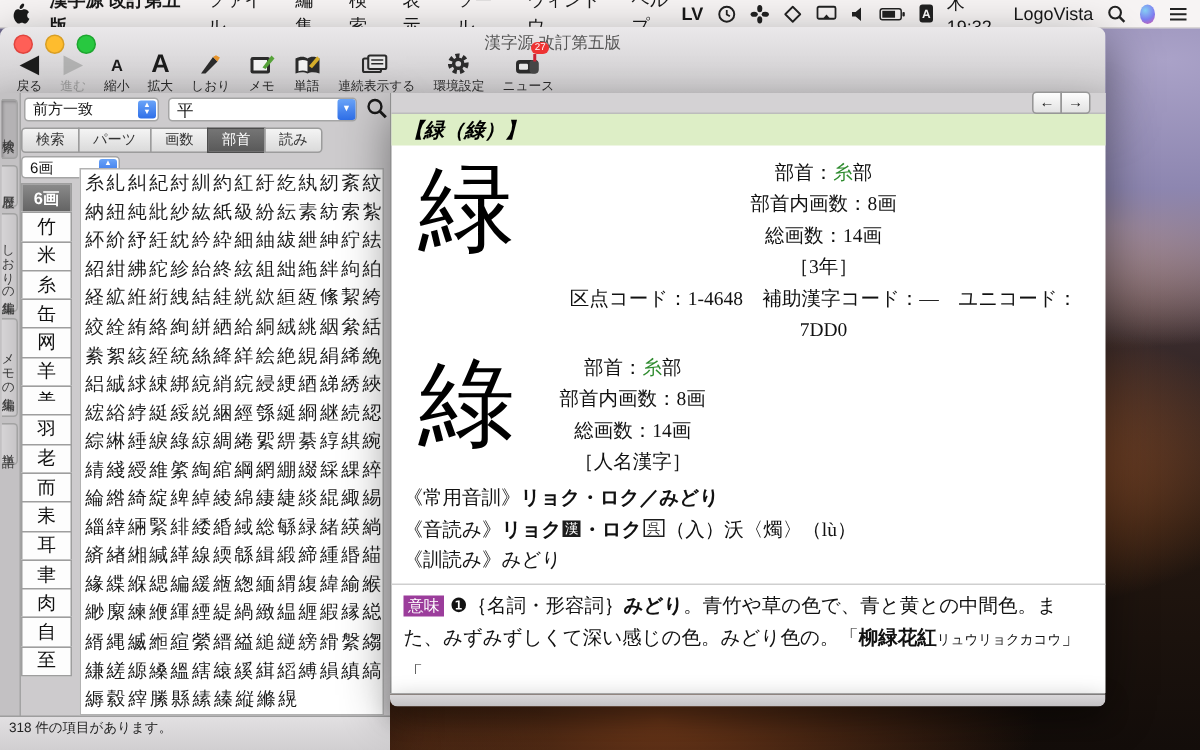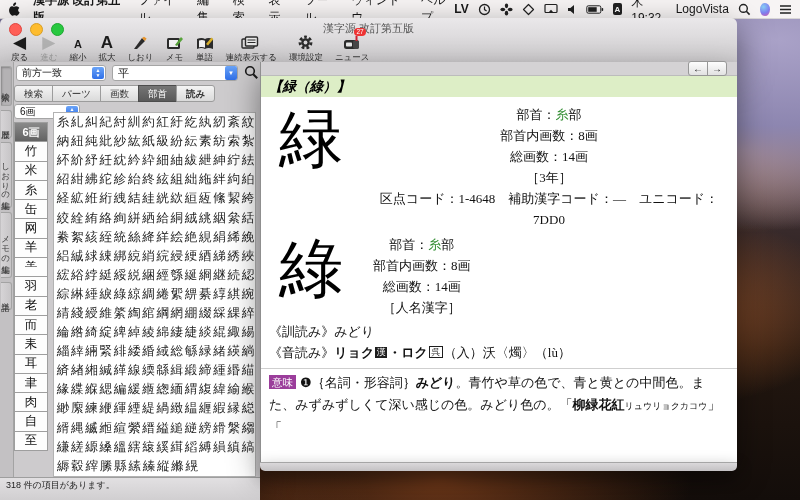--- a/index.html
+++ b/index.html
@@ -77,21 +77,21 @@
     padding:0 16px 0 5px;box-sizing:border-box;outline:none;}
   .combo-btn{left:225px;top:4px;width:12px;height:14px;border-radius:2px;
     background:linear-gradient(180deg,#6aa4f8,#2f6fe8);color:#fff;font-size:6px;
     display:flex;align-items:center;justify-content:center;}
   .mag-btn{left:243px;top:2px;width:16px;height:16px;display:flex;align-items:center;justify-content:center;}
 
   .search-tabs{left:14px;top:23px;display:flex;}
   .s-tab{height:15px;line-height:15px;font-size:9.5px;color:#333;padding:0 9px;
     background:linear-gradient(180deg,#f4f4f4,#dadada);border:1px solid #9c9c9c;margin-left:-1px;cursor:default;}
   .s-tab:first-child{border-radius:3px 0 0 3px;margin-left:0;}
-  .s-tab:last-child{border-radius:0 3px 3px 0;font-weight:bold;}
+  .s-tab:last-child{border-radius:0 3px 3px 0;}
   .s-tab.active{background:linear-gradient(180deg,#757575,#595959);color:#fff;border-color:#4c4c4c;text-align:center;}
 
   .stroke-select{left:14px;top:42px;width:66px;height:15px;background:#fff;border:1px solid #a5a5a5;
     border-radius:3px;font-size:10px;color:#111;display:flex;align-items:center;padding-left:5px;
     box-sizing:border-box;}
 
   .radical-col{left:14px;top:61px;width:34px;}
   .rad-cell{height:20.3px;background:#fdfdfd;border:1px solid #9e9e9e;margin-top:-1px;
     display:flex;align-items:center;justify-content:center;
     font-family:"Liberation Serif",serif;font-size:12.5px;color:#111;box-sizing:border-box;cursor:default;}
@@ -707,20 +707,21 @@
     <div class="entry-section">
       <div class="big-kanji">綠</div>
       <div class="sec-rows" id="sec1rows">
           <div class="sec-row"><span>部首：</span><span class="green-link">糸</span><span>部</span></div>
           <div class="sec-row"><span>部首内画数：8画</span></div>
           <div class="sec-row"><span>総画数：14画</span></div>
           <div class="sec-row"><span>［人名漢字］</span></div>
         </div>
     </div>
     <div class="readings" id="readings">
+        <div class="reading-line"><span>《常用音訓》</span><span class="seg-bold">リョク・ロク／みどり</span></div>
+        <div class="reading-line"><span>《音読み》</span><span class="seg-bold">リョク</span><span class="seg-box-dark">漢</span><span class="seg-bold">・</span><span class="seg-bold">ロク</span><span class="seg-box-light">呉</span><span>（入）沃〈燭〉（lù）</span></div>
         <div class="reading-line"><span>《訓読み》</span><span>みどり</span></div>
-        <div class="reading-line"><span>《音読み》</span><span class="seg-bold">リョク</span><span class="seg-box-dark">漢</span><span class="seg-bold">・</span><span class="seg-bold">ロク</span><span class="seg-box-light">呉</span><span>（入）沃〈燭〉（lù）</span></div>
       </div>
     <div class="divider"></div>
     <div class="meaning" id="meaning"><span class="imi-badge">意味</span><span>❶｛名詞・形容詞｝</span><span class="seg-bold">みどり</span><span>。青竹や草の色で、青と黄との中間色。また、みずみずしくて深い感じの色。みどり色の。「</span><span class="seg-bold">柳緑花紅</span><span class="seg-small">リュウリョクカコウ</span><span>」「</span></div>
   </div>
 </div>
 <div class="rp-bottom abs"></div>
 
 </body></html>

